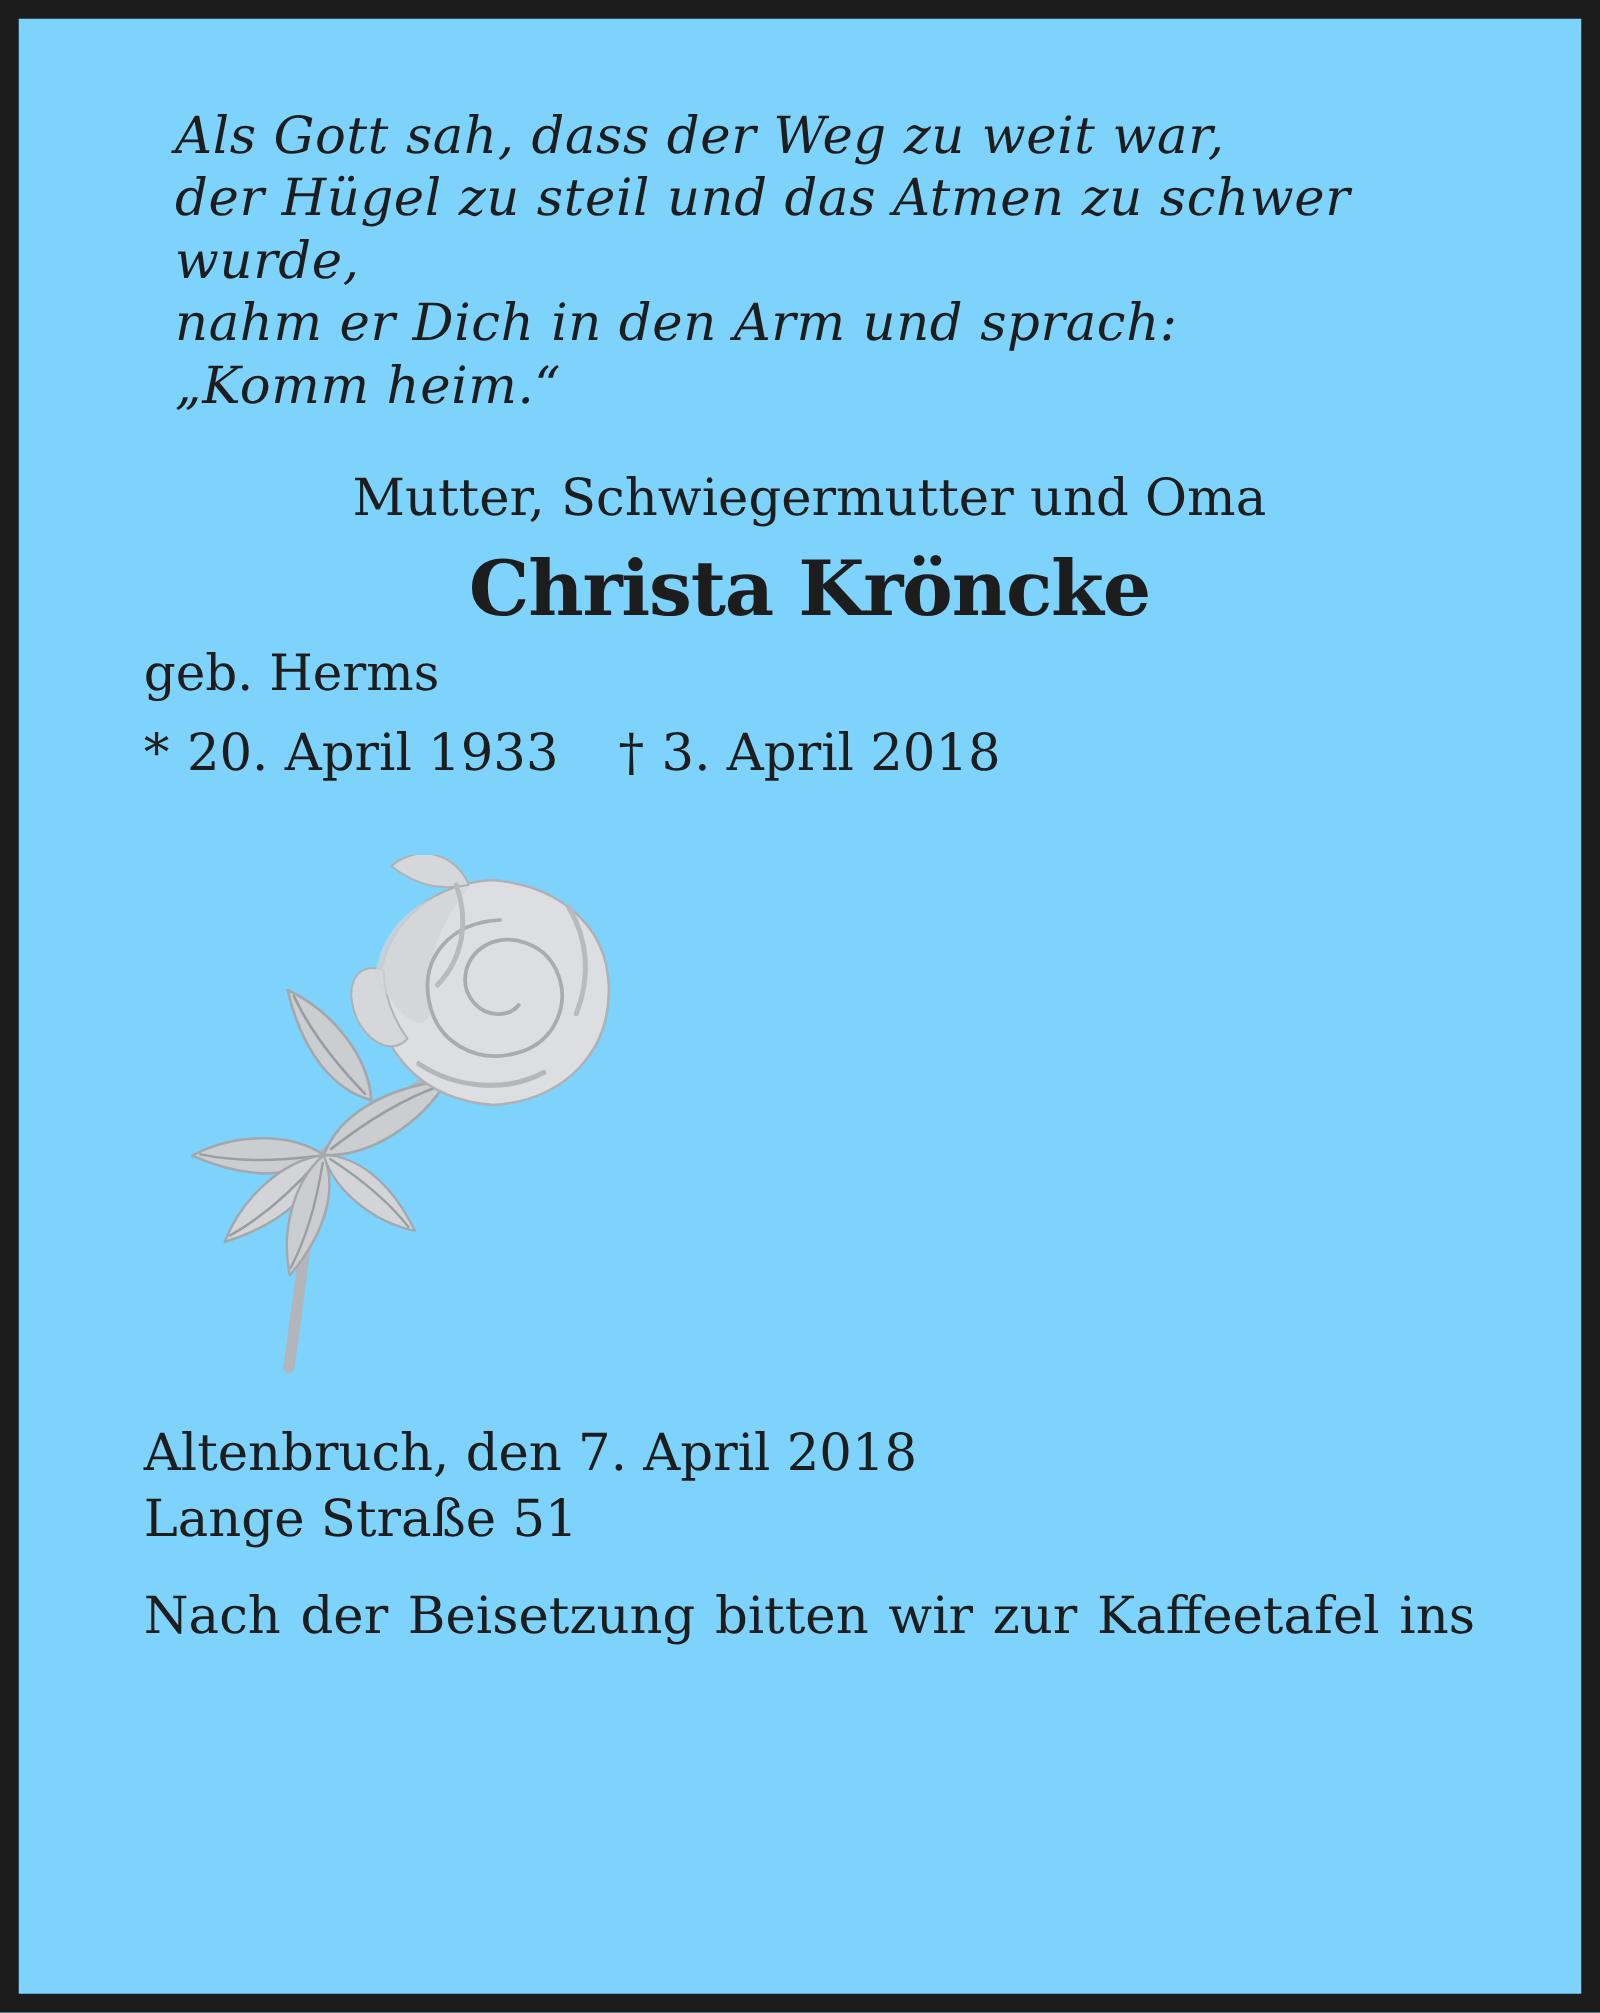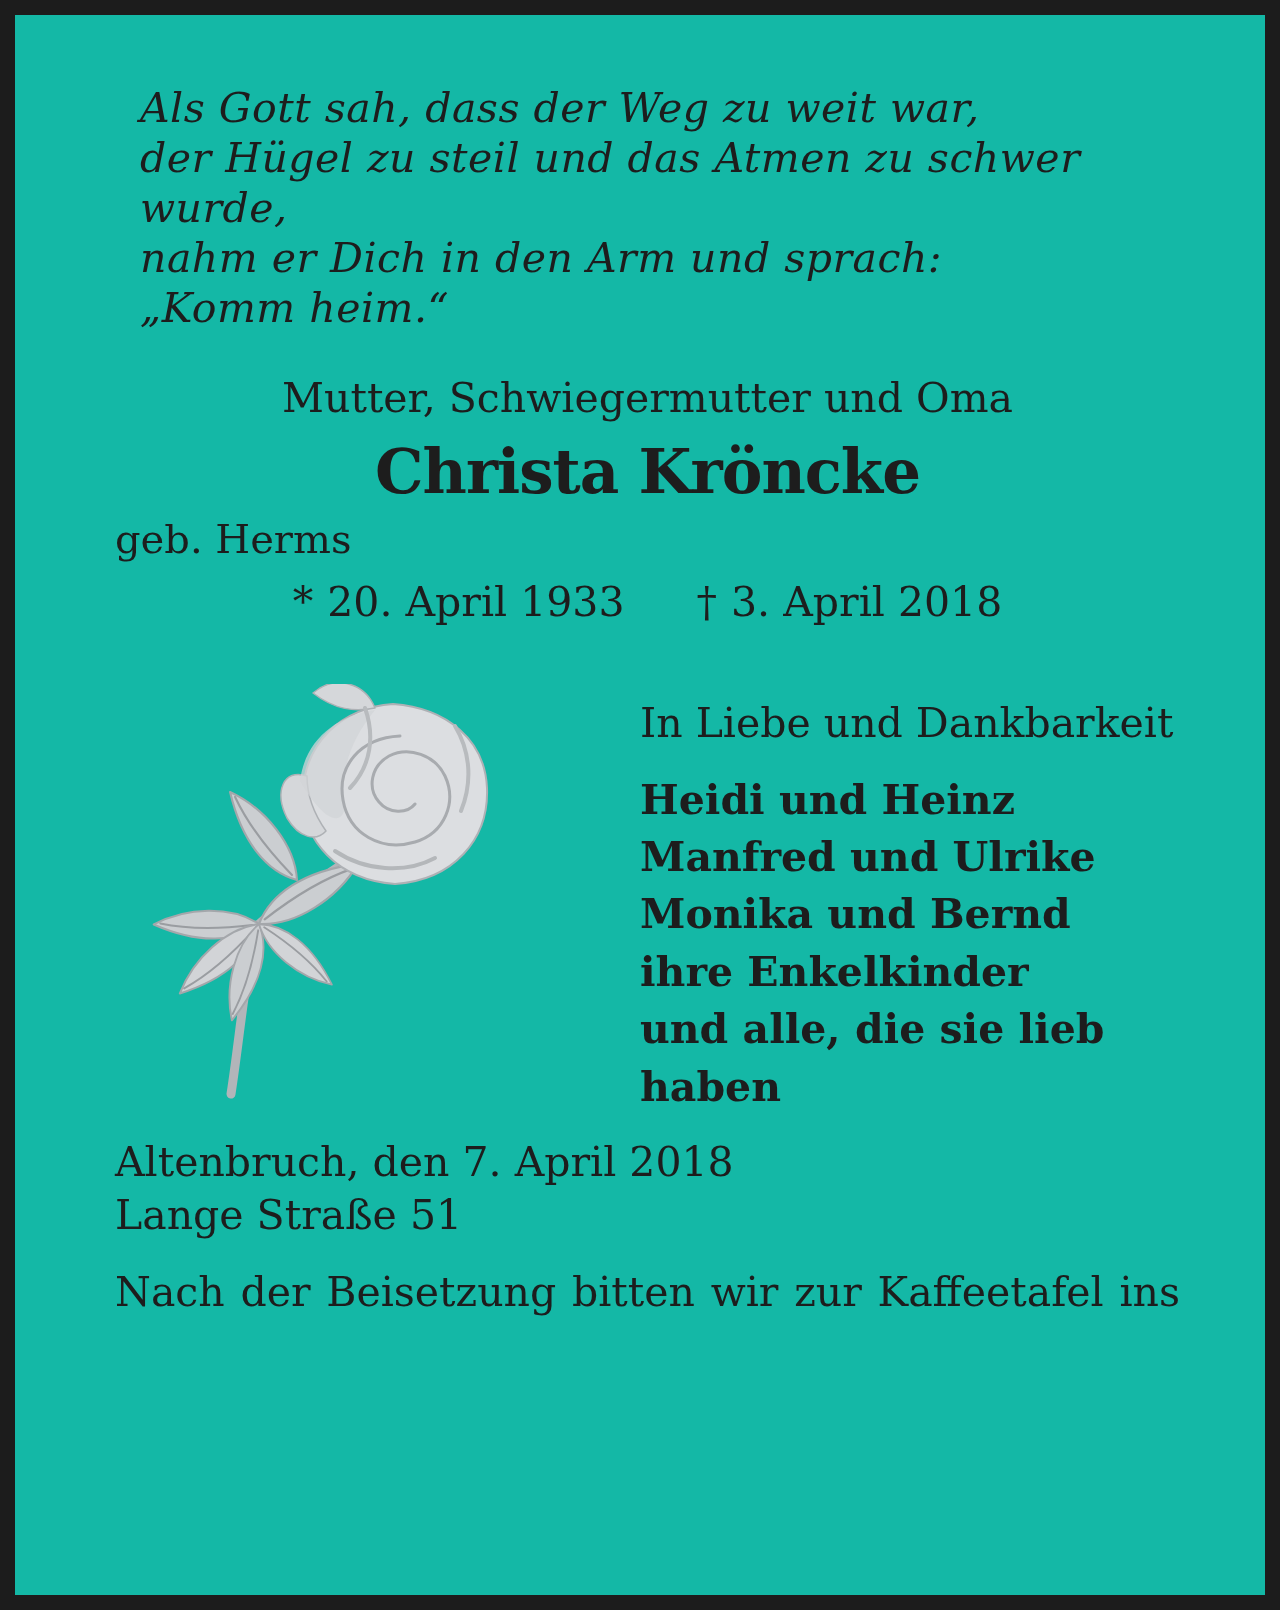--- a/index.html
+++ b/index.html
@@ -10,21 +10,21 @@
     width: 1280px;
     height: 1610px;
     background: #1c1c1c;
     position: relative;
     overflow: hidden;
     font-family: "DejaVu Serif", serif;
   }
   .paper {
     position: absolute;
     inset: 15px;
-    background: #14b8a6;
+    background: #7dd3fc;
     color: #1d1d1d;
   }
   .content {
     padding: 68px 85px 0 100px;
     font-size: 41px;
     line-height: 1.32;
   }
 
   
   .verse {
@@ -50,22 +50,21 @@
     line-height: 1.12;
     letter-spacing: -1px;
   }
   .maiden {
     text-align: left;
     font-size: 40px;
     margin-top: 6px;
   }
   .dates {
     display: flex;
-    justify-content: center;
-    gap: 72px;
+    gap: 48px;
     margin-top: 10px;
   }
   .dates .sym {
     margin-right: 14px;
   }
 
   
   .memorial {
     display: flex;
     margin-top: 54px;
@@ -177,28 +176,20 @@
               <path d="M-88 -20 C -112 -28, -121 -4, -108 22 C -96 42, -79 46, -69 35 C -81 18, -88 0, -88 -20 Z" fill="#d5d7da" stroke="#aeb1b5" stroke-width="1.5"></path>
               <path d="M-95 -15 C -90 -55, -60 -80, -20 -86 C -45 -55, -55 -25, -50 10 C -52 30, -70 28, -95 -15 Z" fill="#d2d4d7" opacity="0.75"></path>
               <path d="M5 -60 C -35 -58, -58 -30, -52 4 C -46 38, -14 56, 20 46 C 50 37, 62 6, 50 -20 C 40 -41, 14 -50, -6 -40 C -24 -30, -28 -8, -16 6 C -6 18, 12 18, 20 8" fill="none" stroke="#a8abaf" stroke-width="3"></path>
               <path d="M-30 -88 C -20 -60, -24 -30, -45 -8" fill="none" stroke="#b8bbbe" stroke-width="4"></path>
               <path d="M60 -70 C 75 -45, 78 -15, 66 15" fill="none" stroke="#b8bbbe" stroke-width="4"></path>
               <path d="M-60 55 C -30 75, 10 78, 40 62" fill="none" stroke="#b4b7ba" stroke-width="4"></path>
             </g>
           </g>
         </svg>
       </div>
-      <div class="mourners-col">
-        <div class="dedication">In Liebe und Dankbarkeit</div>
-        <div class="mourner">Heidi und Heinz</div>
-        <div class="mourner">Manfred und Ulrike</div>
-        <div class="mourner">Monika und Bernd</div>
-        <div class="mourner">ihre Enkelkinder</div>
-        <div class="mourner">und alle, die sie lieb haben</div>
-      </div>
     </div>
 
     <div class="address">
       <div>Altenbruch, den 7. April 2018</div>
       <div>Lange Straße 51</div>
     </div>
 
 
     <div class="para second">
       <div class="jline">Nach der Beisetzung bitten wir zur Kaffeetafel ins</div>

